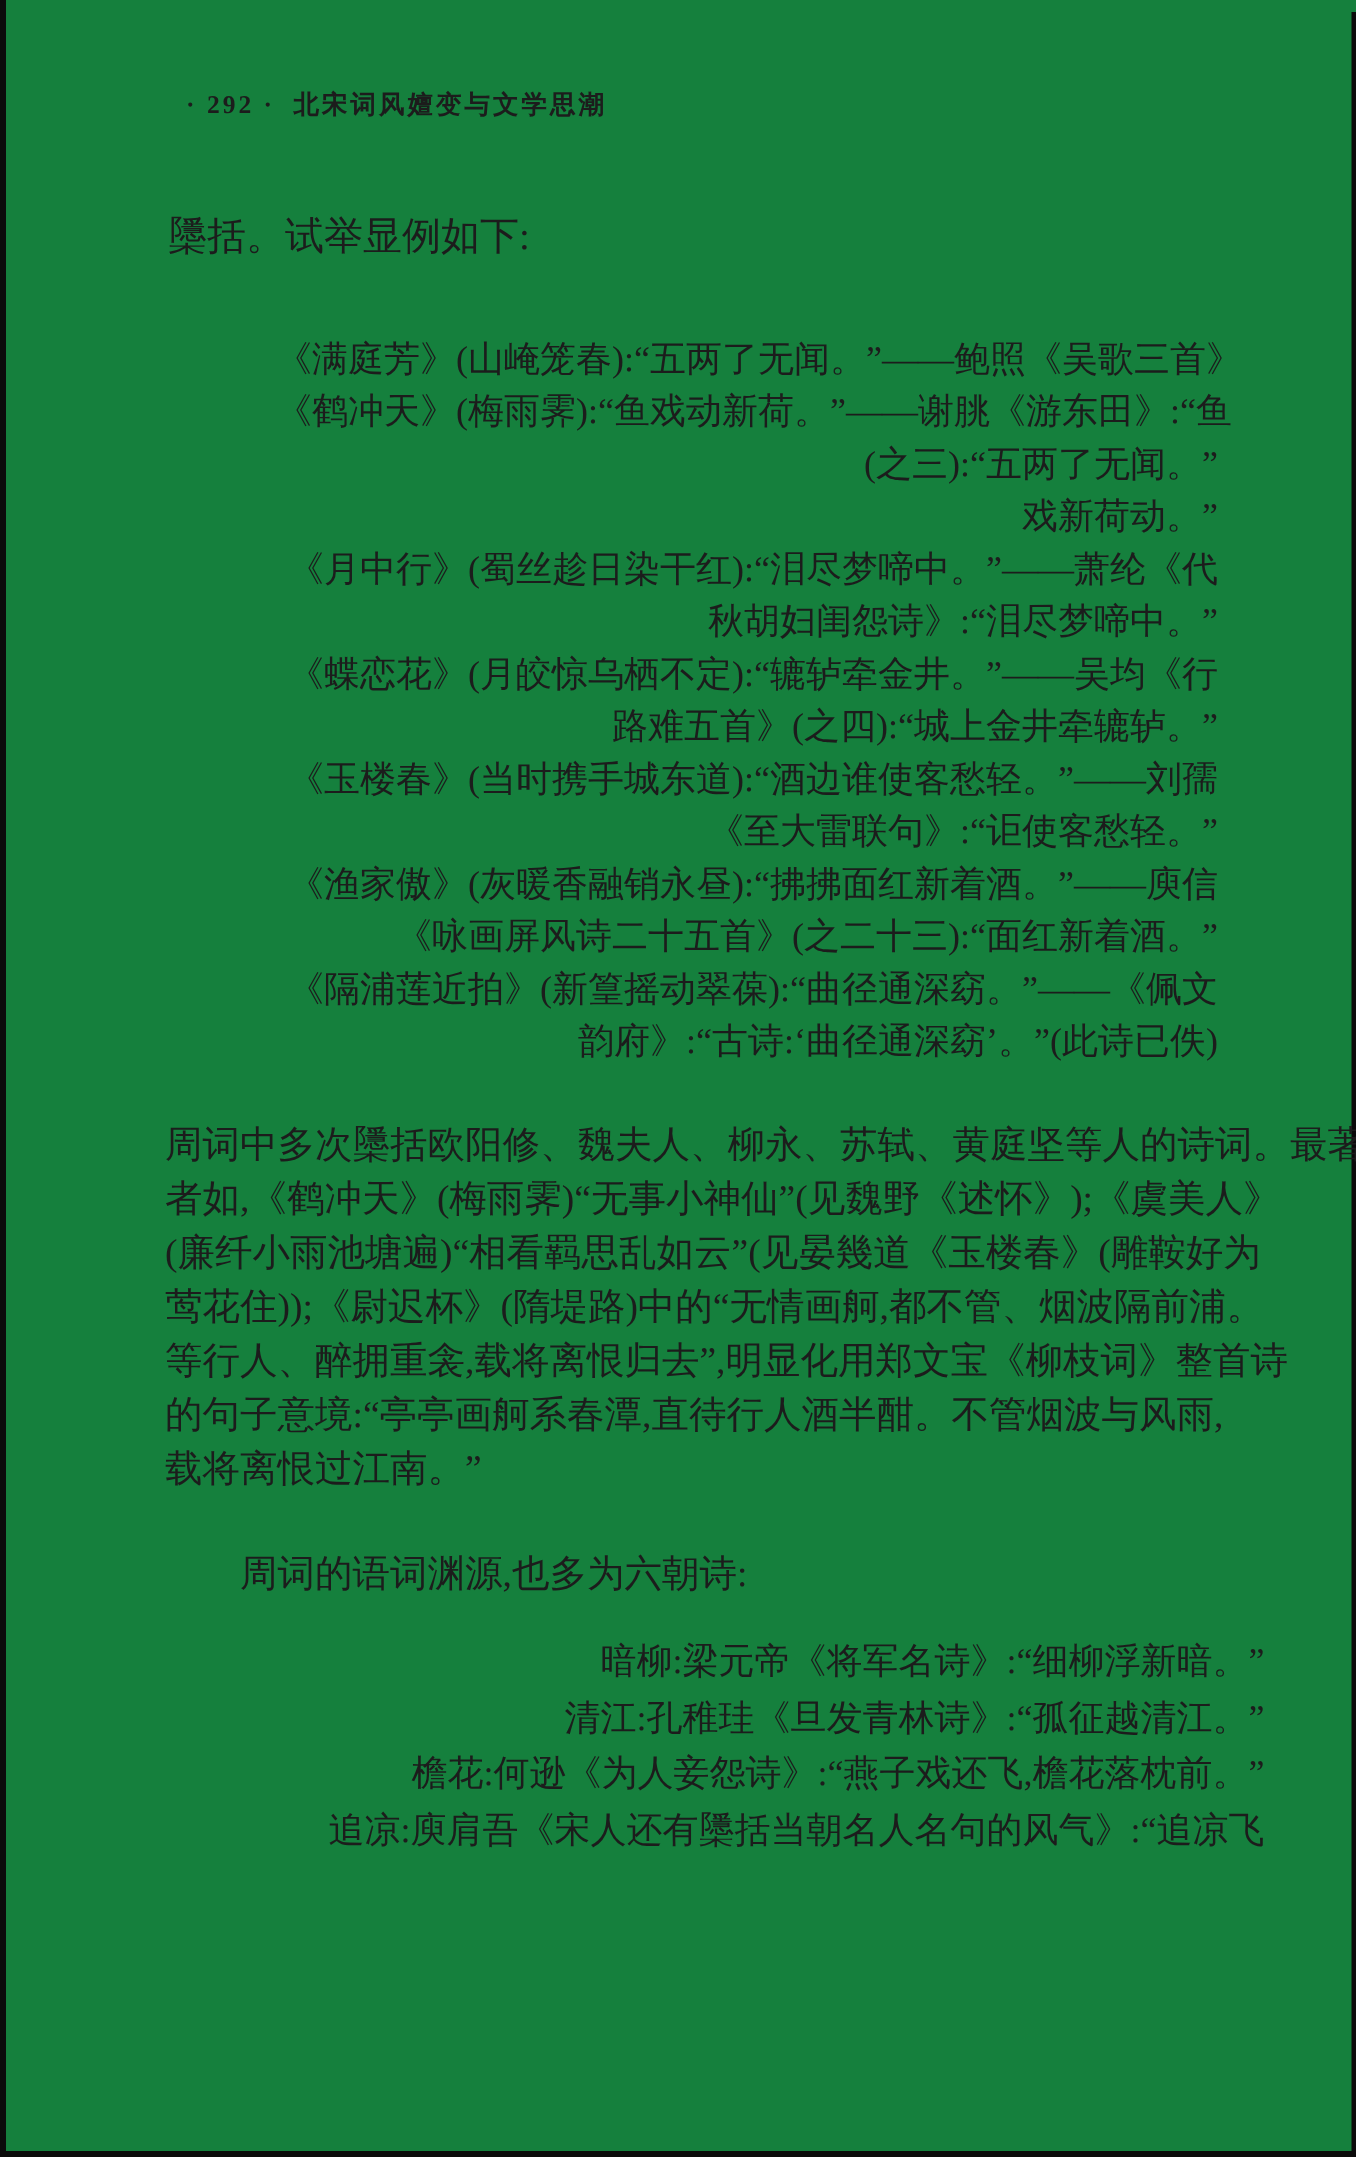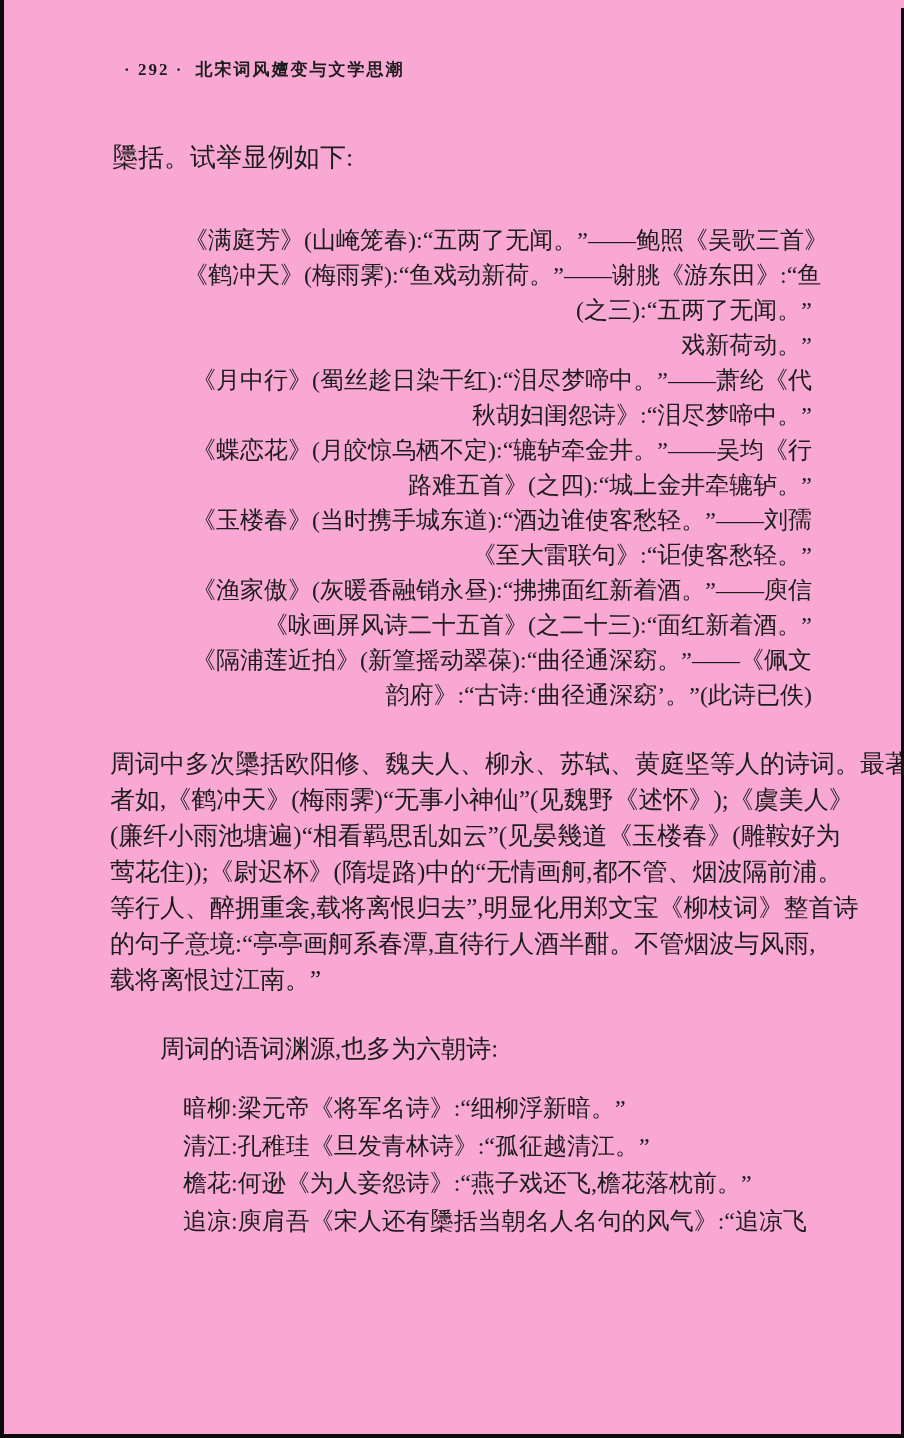--- a/index.html
+++ b/index.html
@@ -4,21 +4,21 @@
 <style>
   html, body {
     margin: 0;
     padding: 0;
     background: #ffffff;
   }
   .page {
     position: relative;
     width: 904px;
     height: 1438px;
-    background: #f9a8d4;
+    background: #15803d;
     overflow: hidden;
     font-family: "Liberation Serif", serif;
     color: #1c1c1c;
   }
   .edge { position: absolute; background: #0b0b0b; }
   .edge-left   { left: 0; top: 0; width: 4px; height: 1438px; }
   .edge-right  { right: 0; top: 8px; width: 3px; height: 1430px; }
   .edge-bottom { left: 0; bottom: 0; width: 904px; height: 4px; }
 
   .running-head {
@@ -74,21 +74,21 @@
   }
 
   .sources {
     position: absolute;
     left: 183px;
     top: 1090px;
     width: 660px;
     font-size: 24px;
     line-height: 37.5px;
   }
-  .sources .qline { white-space: nowrap; }
+  .sources .qline { white-space: nowrap; text-align: right; }
 </style>
 </head>
 <body>
 
 <div class="page">
 
   <div class="edge edge-left"></div>
   <div class="edge edge-right"></div>
   <div class="edge edge-bottom"></div>
 

